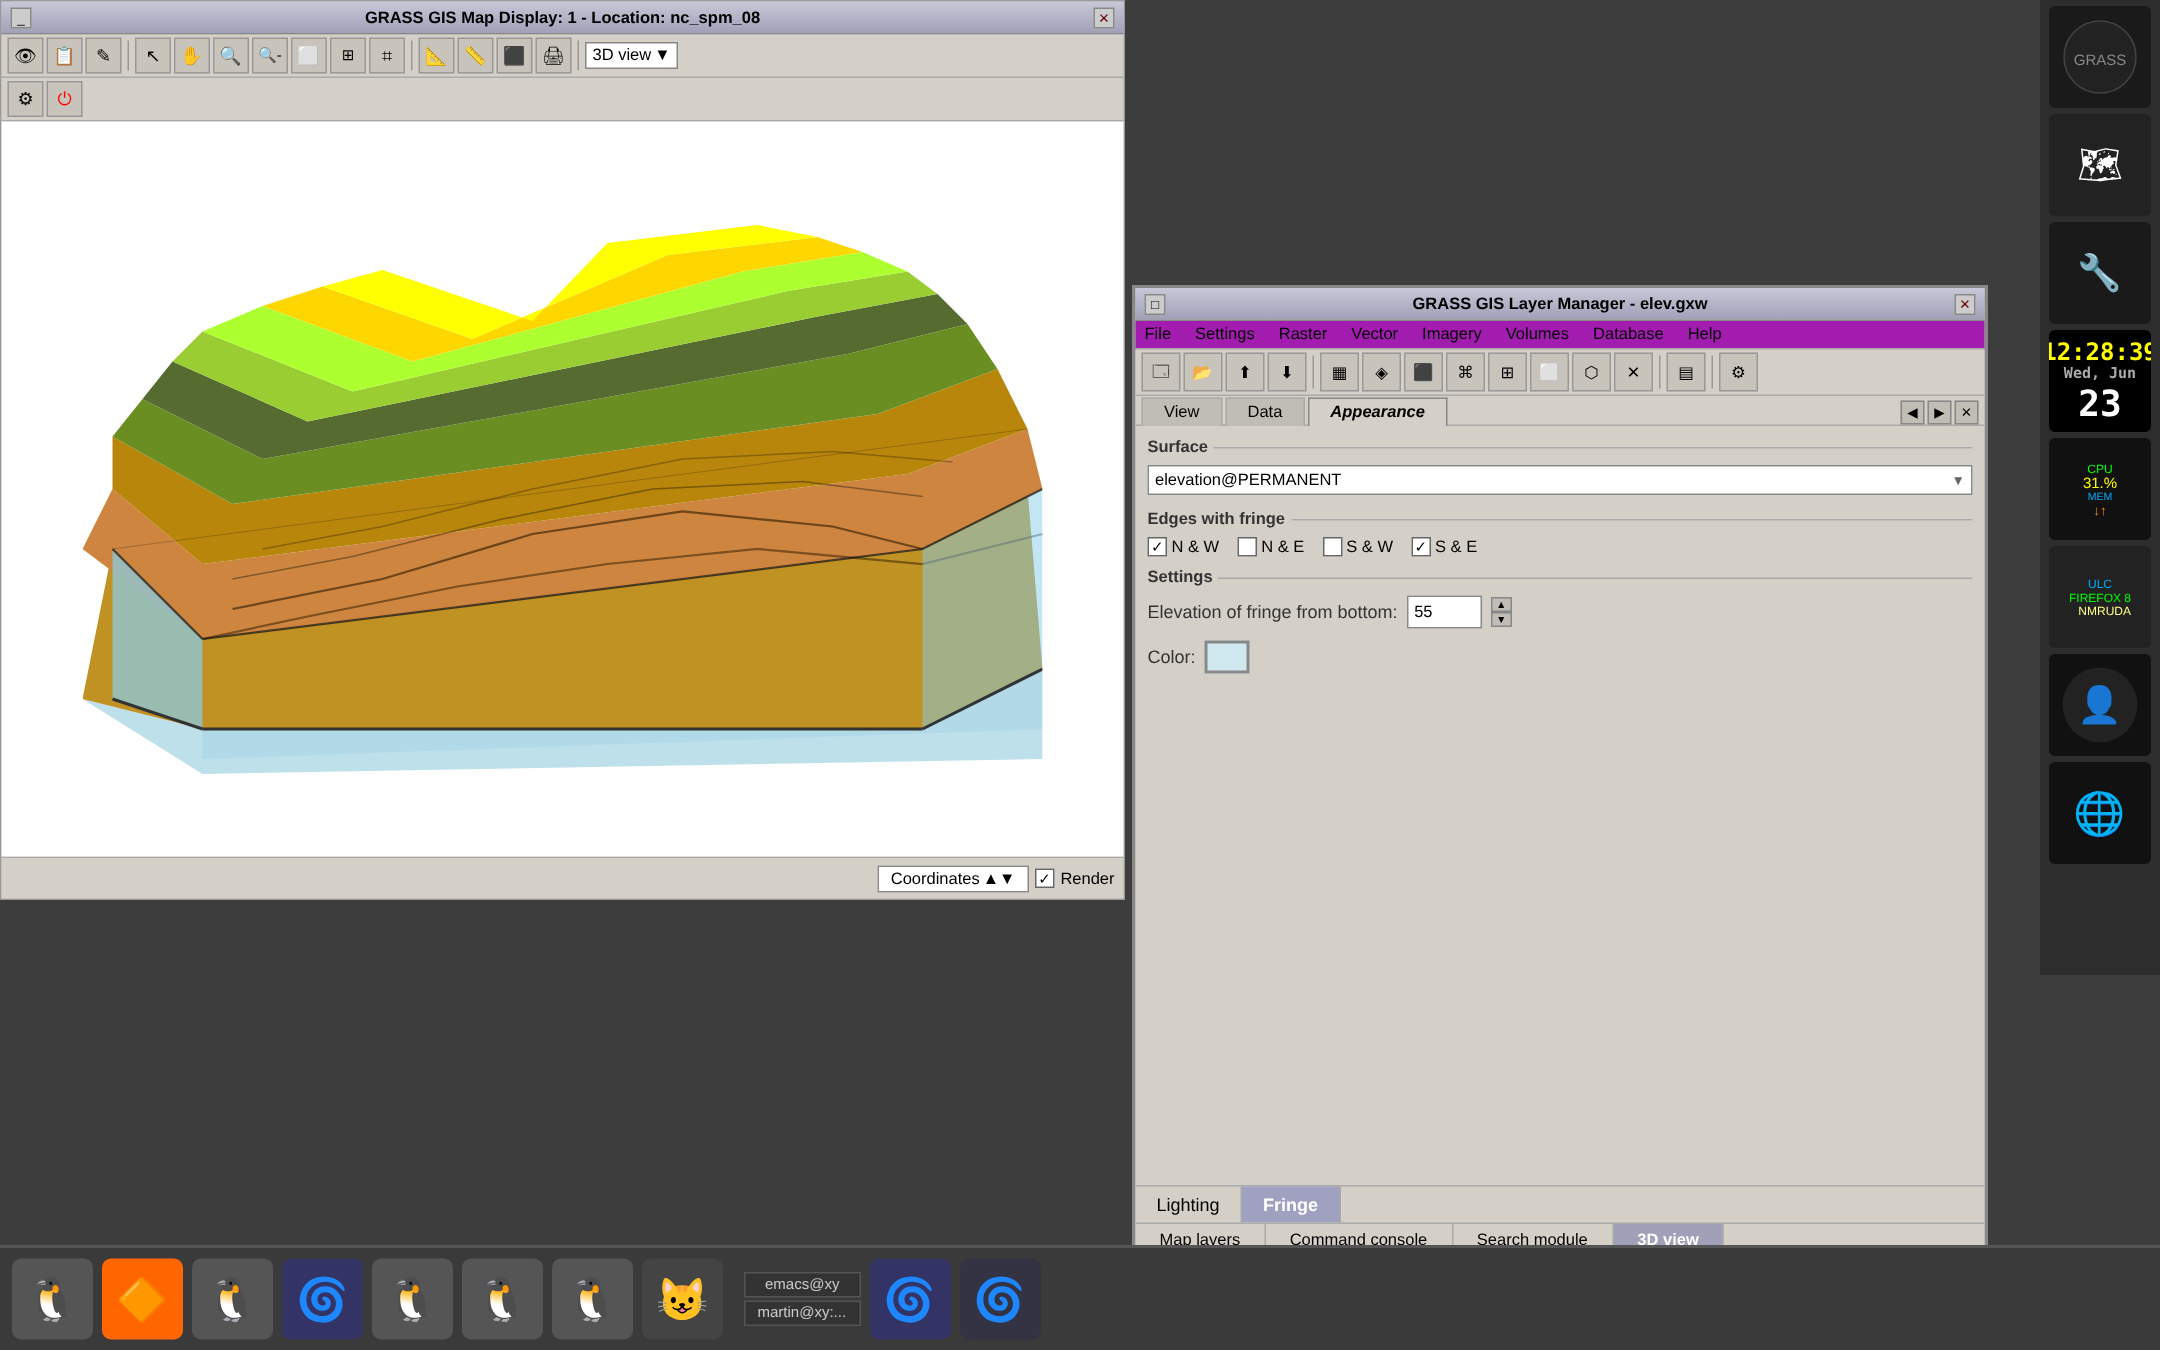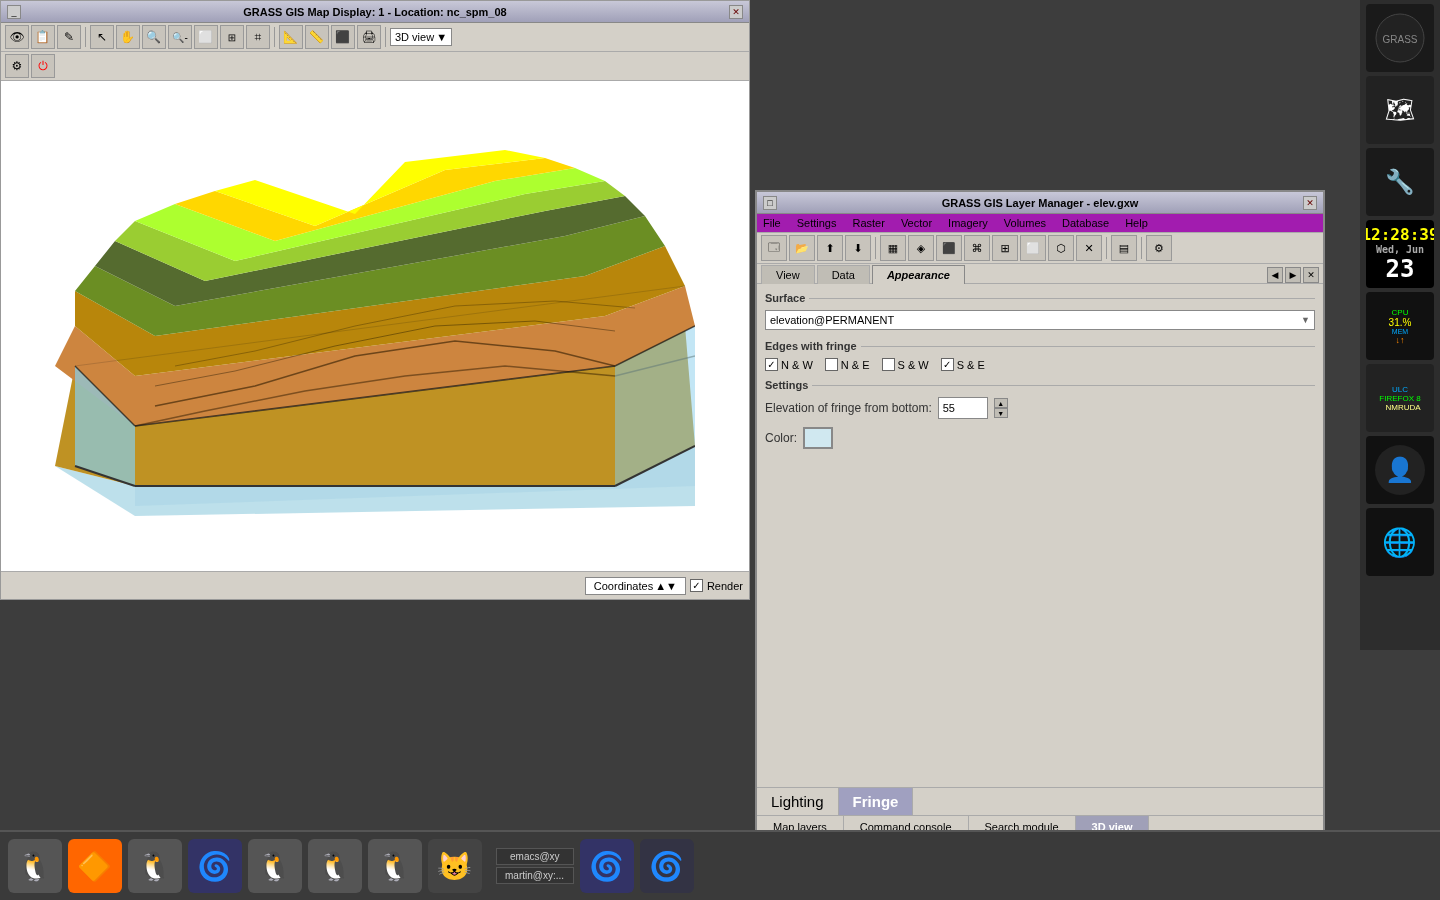--- a/index.html
+++ b/index.html
@@ -452,21 +452,21 @@
 
     
     .bottom-tab-bar {
       display: flex;
       background: #d4d0c8;
       border-top: 1px solid #aaa;
       flex-shrink: 0;
     }
     .bottom-tab {
       padding: 5px 14px;
-      font-size: 15px;
+      font-size: 12px;
       cursor: pointer;
       border-right: 1px solid #aaa;
       color: #000;
     }
     .bottom-tab.active {
       background: #a0a0c0;
       color: white;
       font-weight: bold;
     }
 

